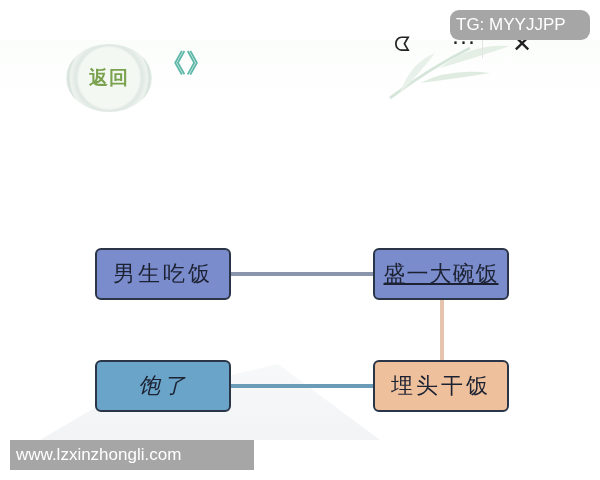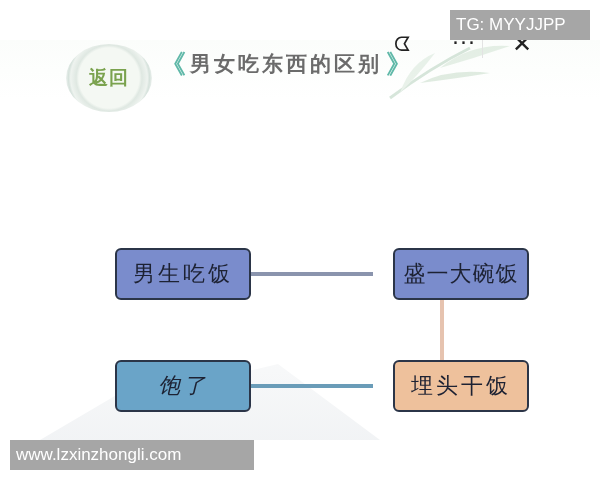--- a/index.html
+++ b/index.html
@@ -13,25 +13,25 @@
     .back-label { font-family:"DejaVu Serif", serif; font-weight:bold; font-size:19px; color:#7aa24e; letter-spacing:1px; }
     .title { position:absolute; left:160px; top:50px; display:flex; align-items:center; }
     .arrow { font-size:26px; color:#5fb8a8; font-weight:bold; line-height:1; }
     .title-text { font-family:"DejaVu Serif", serif; font-weight:bold; font-size:21px; color:#6b6b6b; letter-spacing:3px; margin:0 4px; }
     .capsule { position:absolute; left:382px; top:28px; width:178px; height:38px; display:flex; align-items:center; }
     .cap-icon { font-size:22px; color:#222; cursor:pointer; }
     .cap-game { position:absolute; left:12px; top:4px; font-size:20px; }
     .cap-more { position:absolute; left:70px; top:2px; font-size:22px; letter-spacing:1px; }
     .cap-sep { position:absolute; left:100px; top:8px; width:1px; height:22px; background:#e3e3e3; }
     .cap-close { position:absolute; left:130px; top:2px; font-size:24px; }
-    .tg { position:absolute; left:450px; top:10px; width:140px; height:30px; background:#a6a6a6; color:#fff; font-family:"Liberation Sans", sans-serif; font-size:17px; line-height:30px; padding-left:6px; box-sizing:border-box; }
+    .tg { position:absolute; left:450px; top:10px; width:140px; height:30px; background:#a6a6a6; color:#fff; font-family:"Liberation Sans", sans-serif; font-size:17px; line-height:30px; padding-left:6px; box-sizing:border-box;border-radius:9px; }
     .mountain { position:absolute; left:40px; top:360px; width:340px; height:80px; background:linear-gradient(180deg,#f7f8f9,#f0f2f4); clip-path:polygon(0 100%,40% 0,55% 20%,70% 5%,100% 100%); opacity:0.9; }
-    .node { position:absolute; width:136px; height:52px; border:2px solid #2b3548; border-radius:6px; box-sizing:border-box; display:flex; align-items:center; justify-content:center; font-family:"DejaVu Serif", serif; font-size:22px; color:#1d2233; letter-spacing:3px; cursor:pointer;margin-left:20px; }
+    .node { position:absolute; width:136px; height:52px; border:2px solid #2b3548; border-radius:6px; box-sizing:border-box; display:flex; align-items:center; justify-content:center; font-family:"DejaVu Serif", serif; font-size:22px; color:#1d2233; letter-spacing:3px; cursor:pointer; }
     .n1 { left:95px; top:248px; background:#7a8ccc; }
-    .n2 { left:373px; top:248px; background:#7a8ccc; letter-spacing:1px; }
+    .n2 { left:373px; top:248px; background:#7a8ccc; letter-spacing:1px;text-decoration:underline; }
     .n3 { left:95px; top:360px; background:#6aa4c8;font-style:italic; }
     .n4 { left:373px; top:360px; background:#eec19c; }
     .line-h1 { position:absolute; left:231px; top:272px; width:142px; height:4px; background:#8a94ad; }
     .line-v { position:absolute; left:440px; top:300px; width:4px; height:60px; background:#e6c3af; }
     .line-h2 { position:absolute; left:231px; top:384px; width:142px; height:4px; background:#6a9cb8; }
     .watermark { position:absolute; left:10px; top:440px; width:244px; height:30px; background:#a6a6a6; color:#fff; font-family:"Liberation Sans", sans-serif; font-size:17px; line-height:30px; padding-left:6px; box-sizing:border-box; }
   </style>
 </head>
 <body>
 
@@ -44,21 +44,20 @@
   <path d="M60 30 Q90 5 130 8 Q95 20 60 30Z" fill="#b9d5bc"></path>
   <path d="M20 55 Q30 25 55 15 Q40 35 20 55Z" fill="#c3dbc6"></path>
 </svg>
 
 <div class="back-btn">
   <span class="back-label">返回</span>
 </div>
 
 <div class="title">
   <span class="arrow">《</span>
-  <span class="title-text">男女吃东西的区别</span>
   <span class="arrow">》</span>
 </div>
 
 <div class="capsule">
   <span class="cap-icon cap-game">ᗧ</span>
   <span class="cap-icon cap-more">···</span>
   <span class="cap-sep"></span>
   <span class="cap-icon cap-close">✕</span>
 </div>
 

